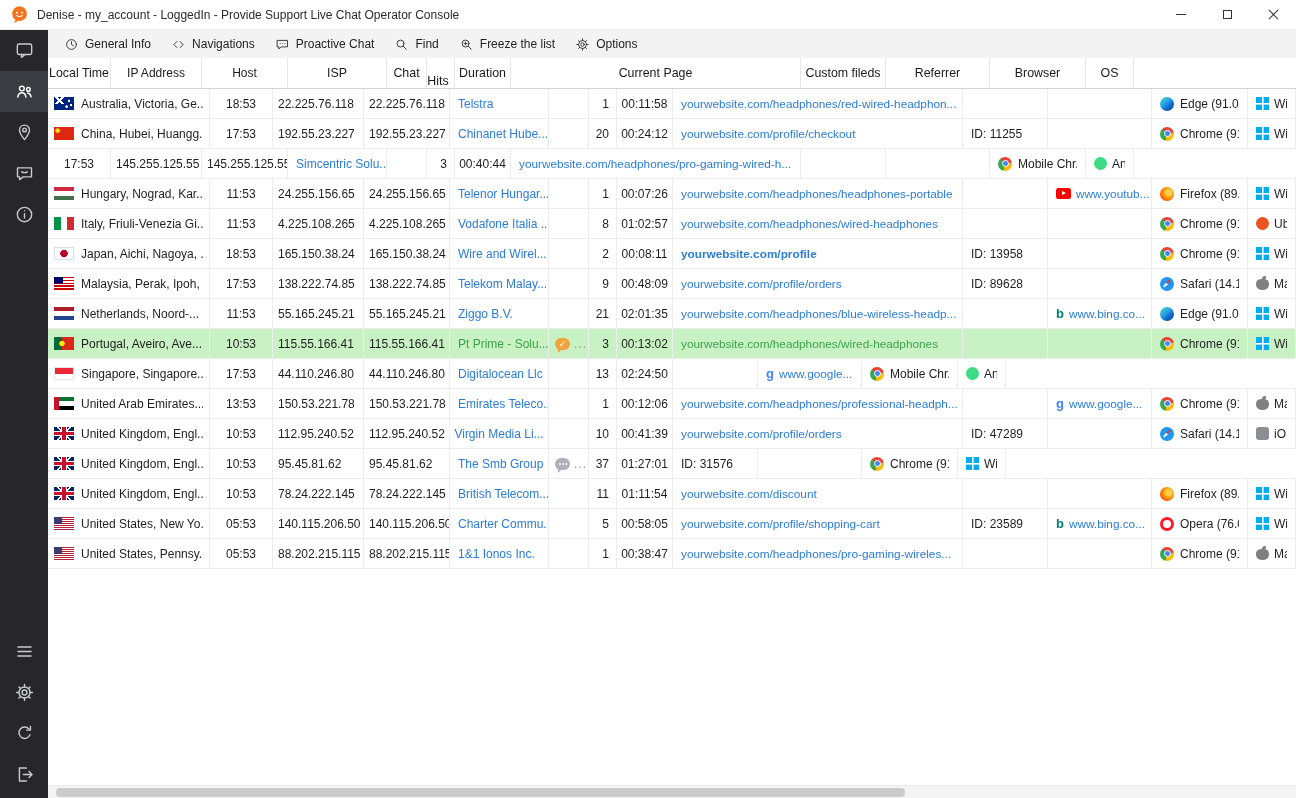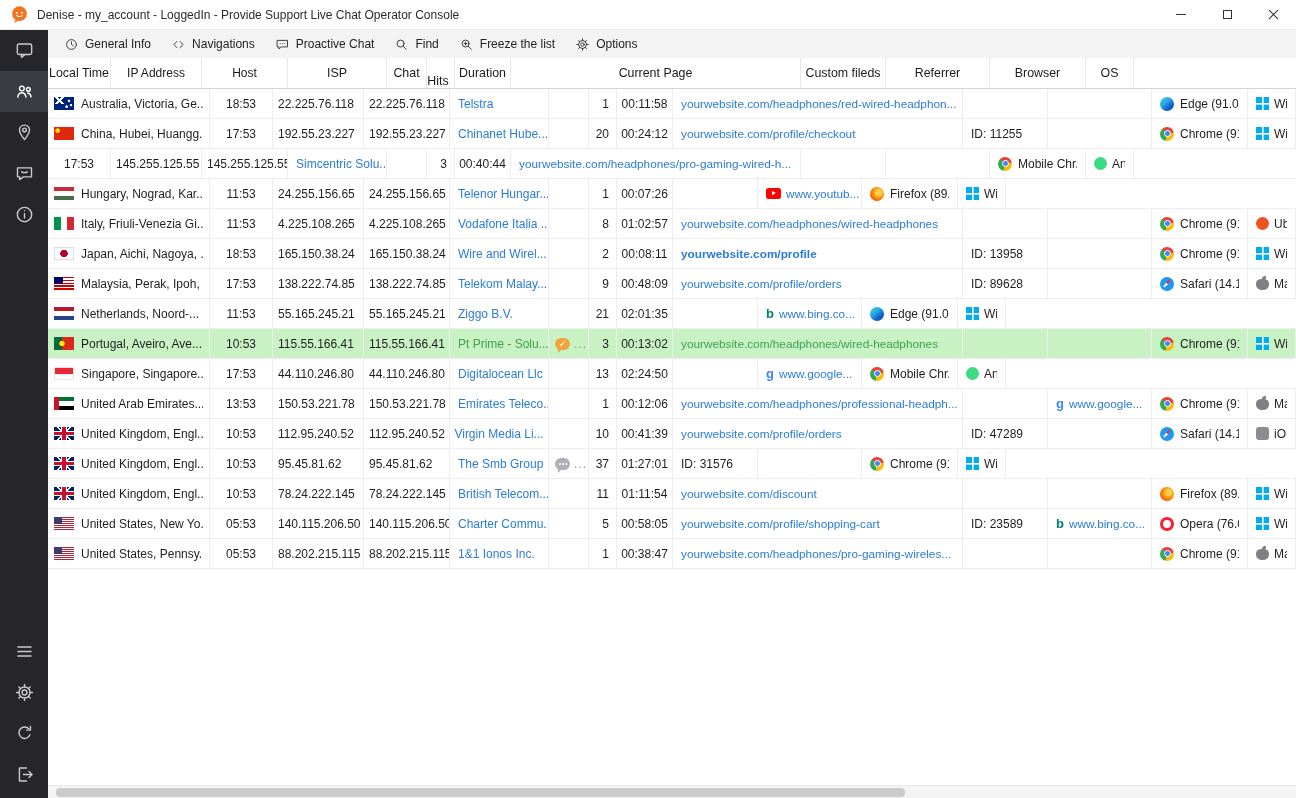--- a/index.html
+++ b/index.html
@@ -406,20 +406,23 @@
             </div>
             <div class="td c-time" style="width: 63px;">11:53</div>
             <div class="td c-ip" style="width: 91px;">24.255.156.65</div>
             <div class="td c-host" style="width: 86px;">24.255.156.65</div>
             <div class="td c-isp" style="width: 99px;">
               <span class="link">Telenor Hungar...</span>
             </div>
             <div class="td c-chat" style="width: 40px;"></div>
             <div class="td c-hits" style="width: 28px;">1</div>
             <div class="td c-duration" style="width: 56px;">00:07:26</div>
+            <div class="td c-page" style="width: 290px;">
+              <span class="link">yourwebsite.com/headphones/headphones-portable</span>
+            </div>
             <div class="td c-custom" style="width: 85px;"></div>
             <div class="td c-referrer" style="width: 104px;">
               <span class="ric youtube-icon"></span>
               <span class="link">www.youtub...</span>
             </div>
             <div class="td c-browser" style="width: 96px;">
               <span class="bicon firefox-icon"></span>
               <span class="cell-text">Firefox (89...</span>
             </div>
             <div class="td c-os" style="width: 48px;">
@@ -518,20 +521,23 @@
             </div>
             <div class="td c-time" style="width: 63px;">11:53</div>
             <div class="td c-ip" style="width: 91px;">55.165.245.21</div>
             <div class="td c-host" style="width: 86px;">55.165.245.21</div>
             <div class="td c-isp" style="width: 99px;">
               <span class="link">Ziggo B.V.</span>
             </div>
             <div class="td c-chat" style="width: 40px;"></div>
             <div class="td c-hits" style="width: 28px;">21</div>
             <div class="td c-duration" style="width: 56px;">02:01:35</div>
+            <div class="td c-page" style="width: 290px;">
+              <span class="link">yourwebsite.com/headphones/blue-wireless-headp...</span>
+            </div>
             <div class="td c-custom" style="width: 85px;"></div>
             <div class="td c-referrer" style="width: 104px;">
               <span class="ric bing-icon">b</span>
               <span class="link">www.bing.co...</span>
             </div>
             <div class="td c-browser" style="width: 96px;">
               <span class="bicon edge-icon"></span>
               <span class="cell-text">Edge (91.0...</span>
             </div>
             <div class="td c-os" style="width: 48px;">

